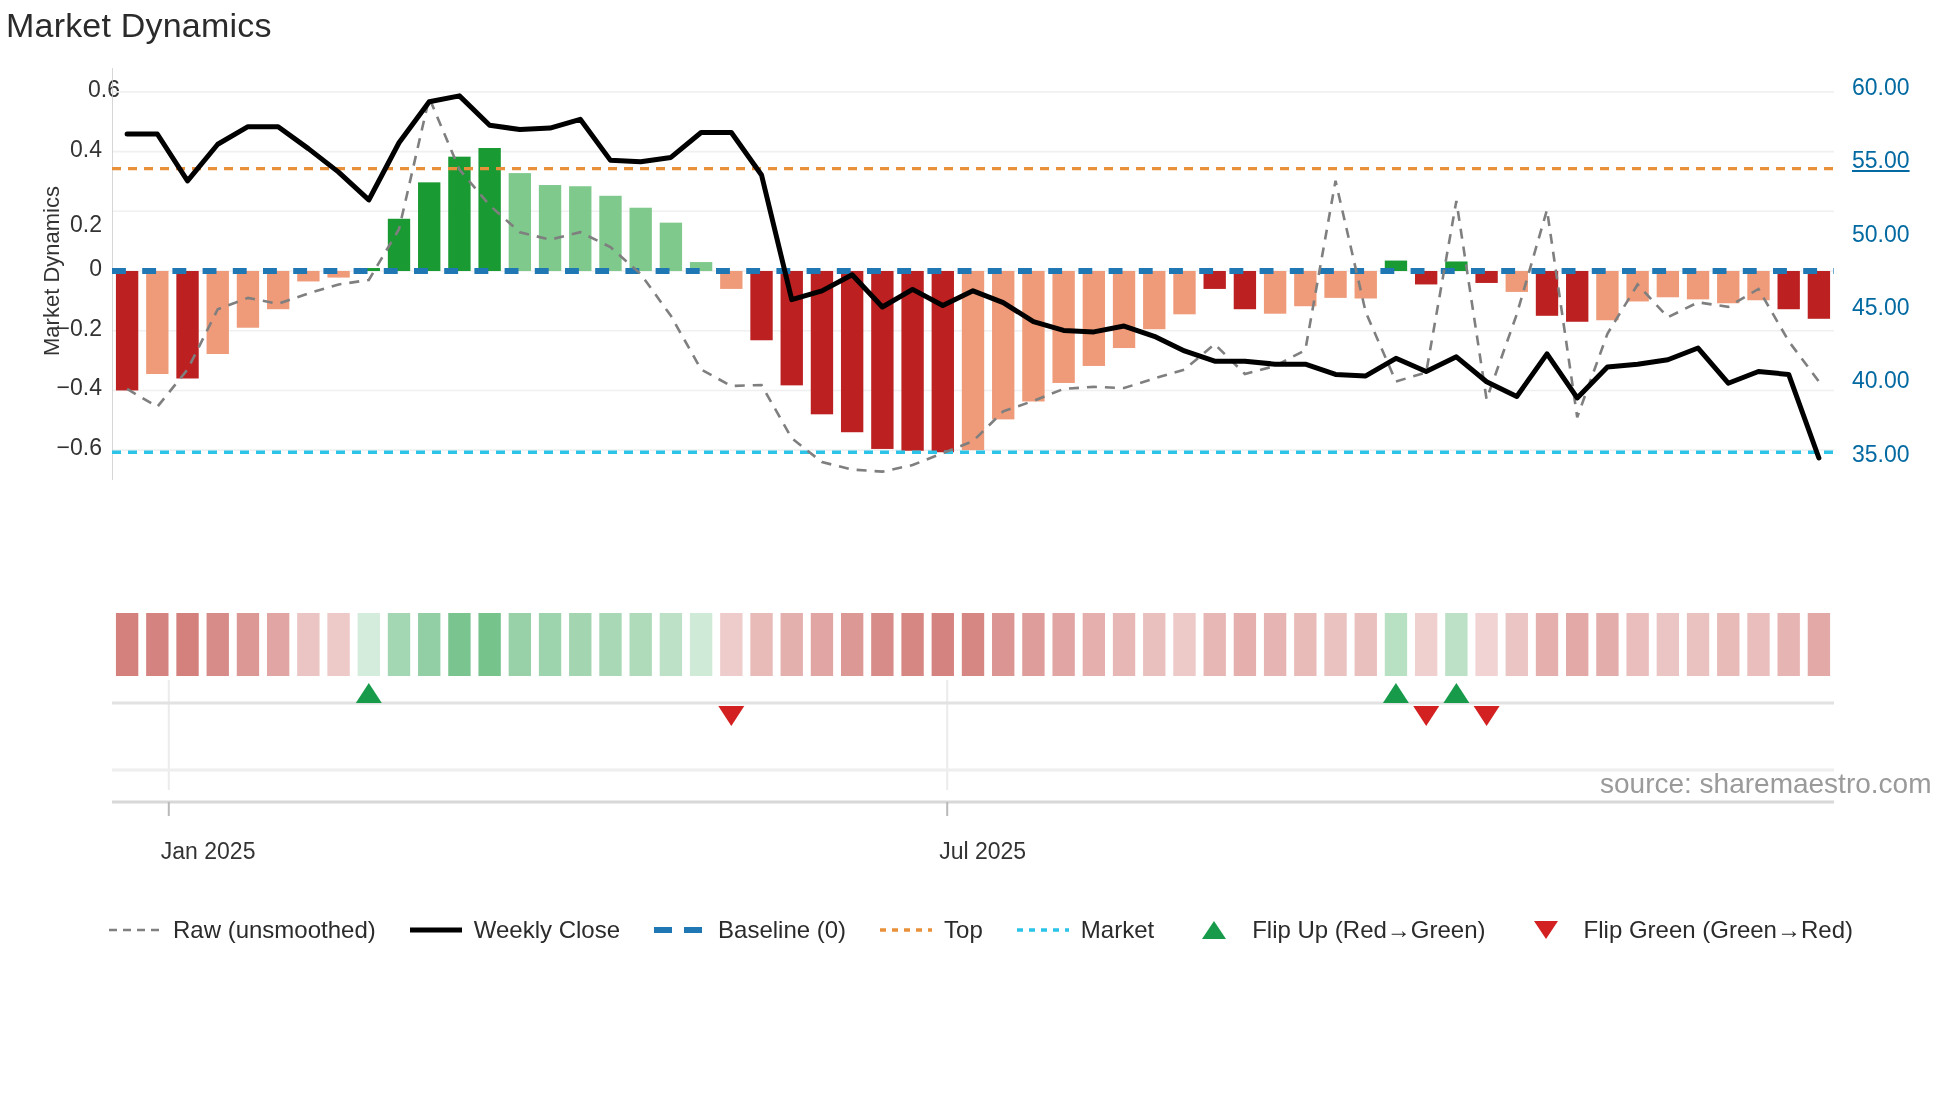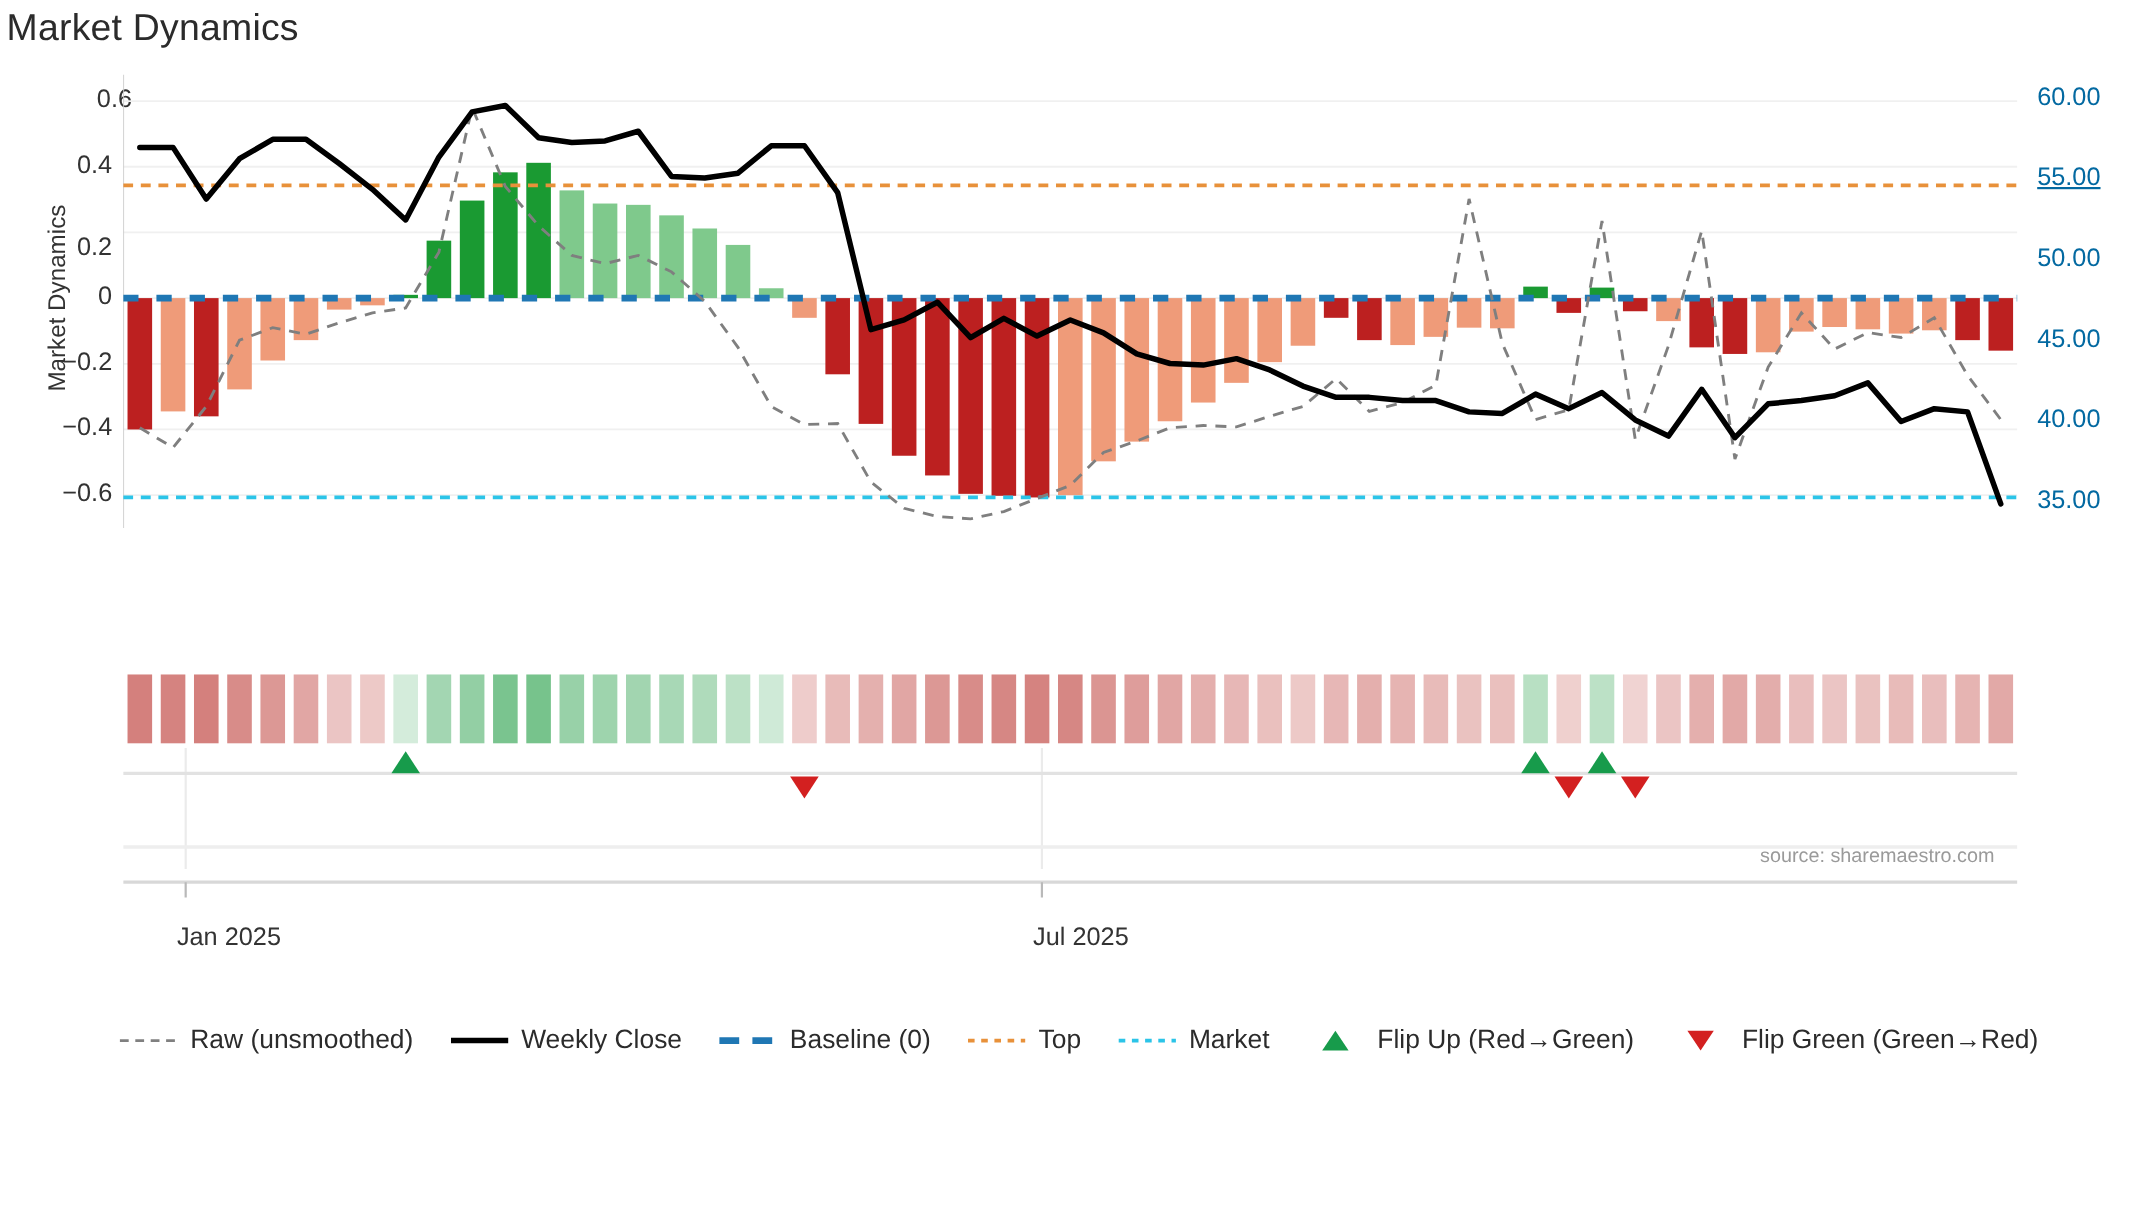--- a/index.html
+++ b/index.html
@@ -59,38 +59,38 @@
     white-space: nowrap;
   }
 
   #heat-strip { position: absolute; left: 112px; top: 613px; width: 1722px; height: 63px; }
   #flip-row   { position: absolute; left: 112px; top: 680px; width: 1722px; height: 110px; }
   #xaxis-row  { position: absolute; left: 112px; top: 800px; width: 1722px; height: 60px; }
 
   #source-note {
     position: absolute;
     left: 1600px; top: 768px;
-    font-size: 18px;
+    font-size: 28px;
     color: #9a9a9a;
   }
 
   #legend {
     position: absolute;
     left: 0; top: 918px;
     width: 1960px;
     display: flex;
     justify-content: center;
     align-items: center;
     gap: 0px;
     font-size: 24px;
     color: #2b2b2b;
   }
   .legend-entry {
     display: flex; align-items: center; gap: 10px;
-    margin: 16px 16px;
+    margin: 0 16px;
     white-space: nowrap;
   }
   .legend-swatch { display: inline-block; width: 56px; height: 22px; position: relative; }
   .legend-label { line-height: 1; }
 </style>
 </head>
 <body>
 
 <div id="root">
 

